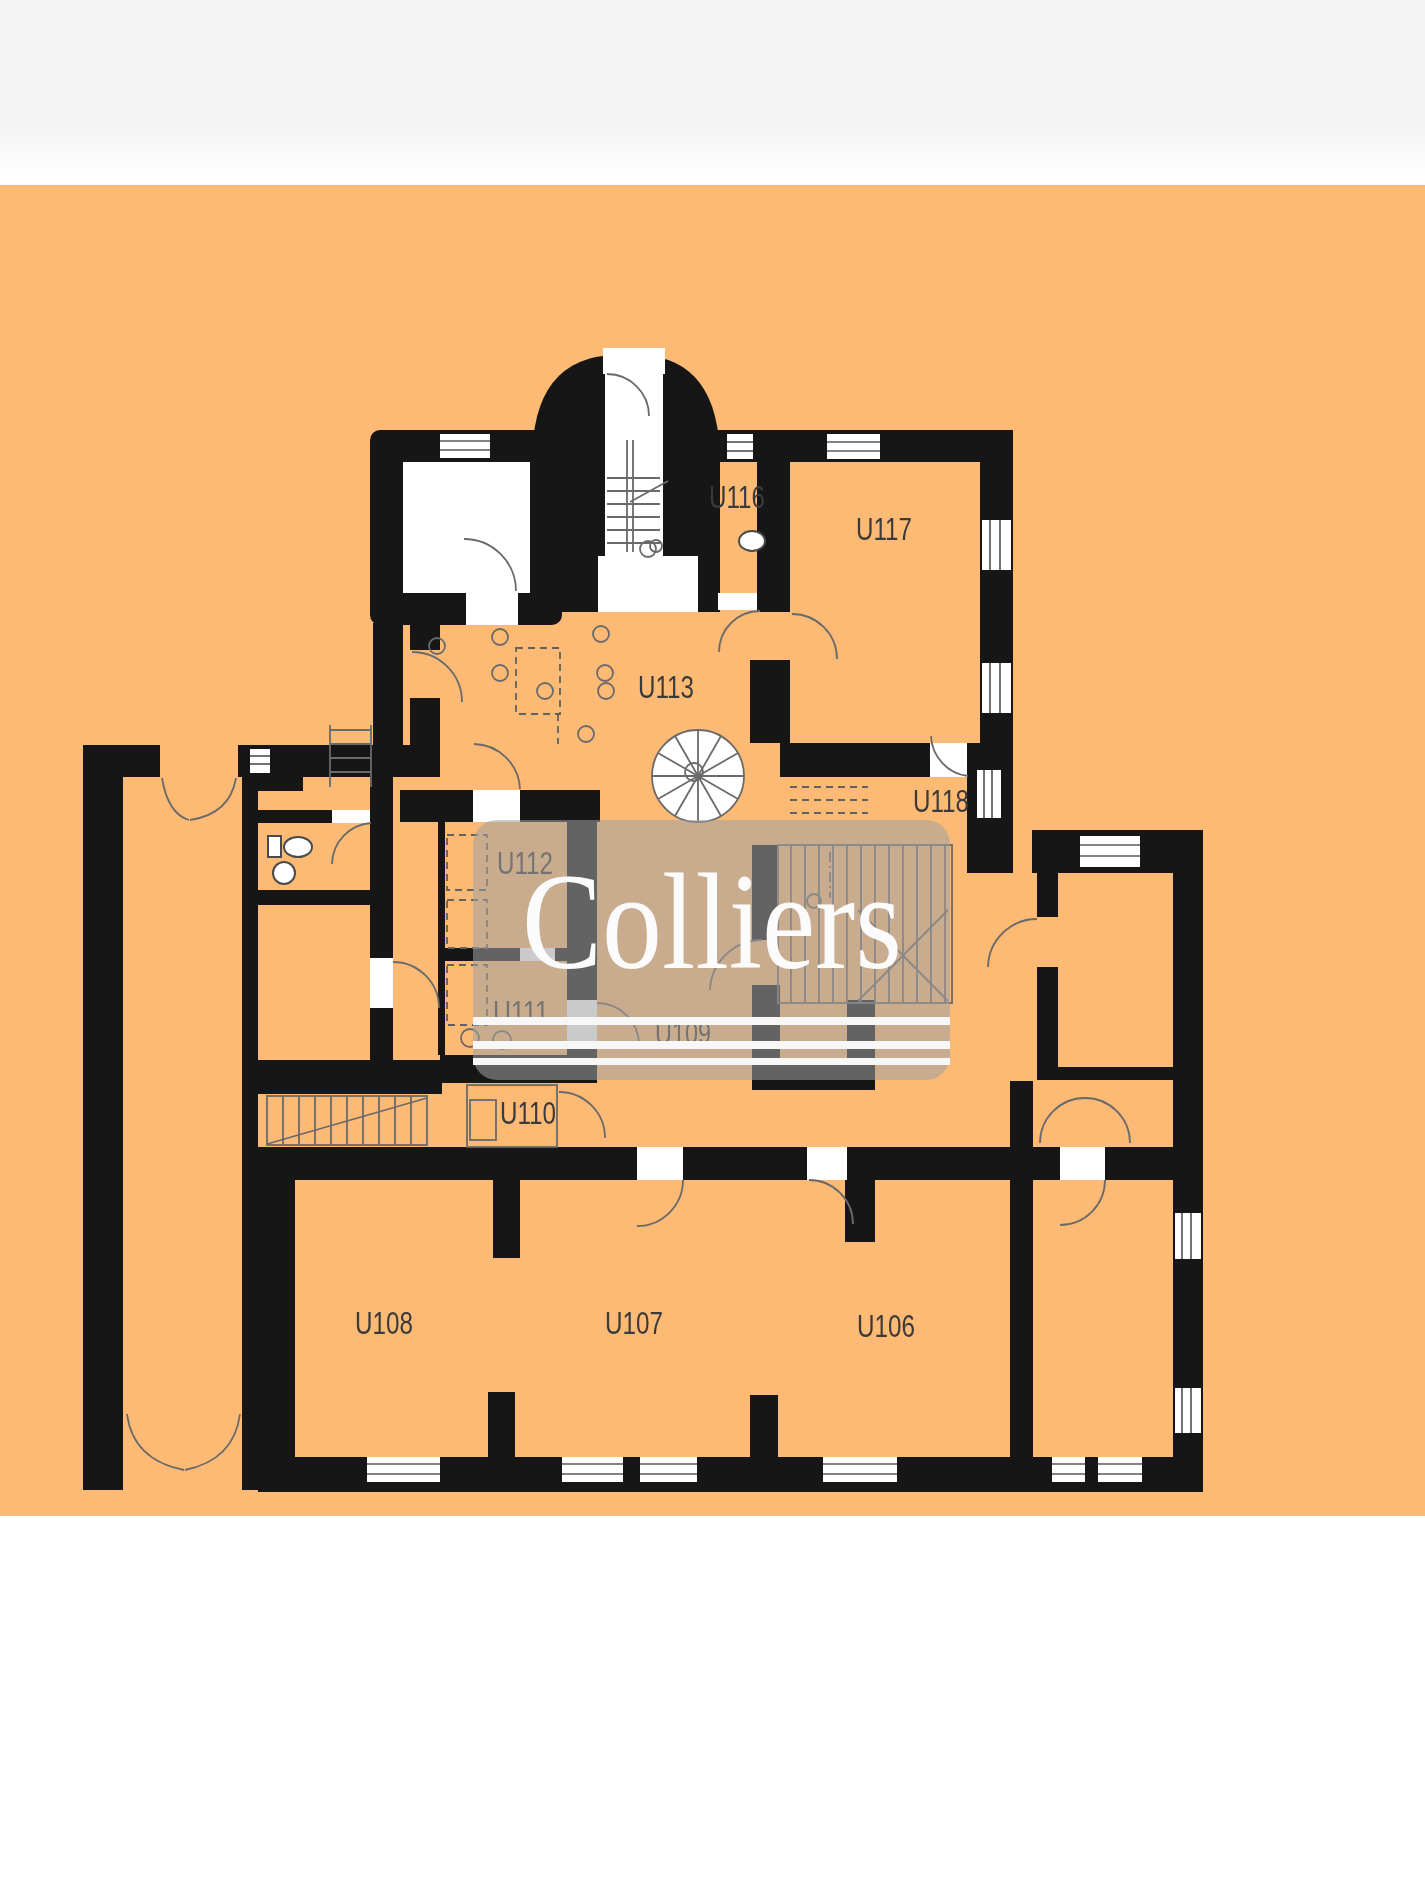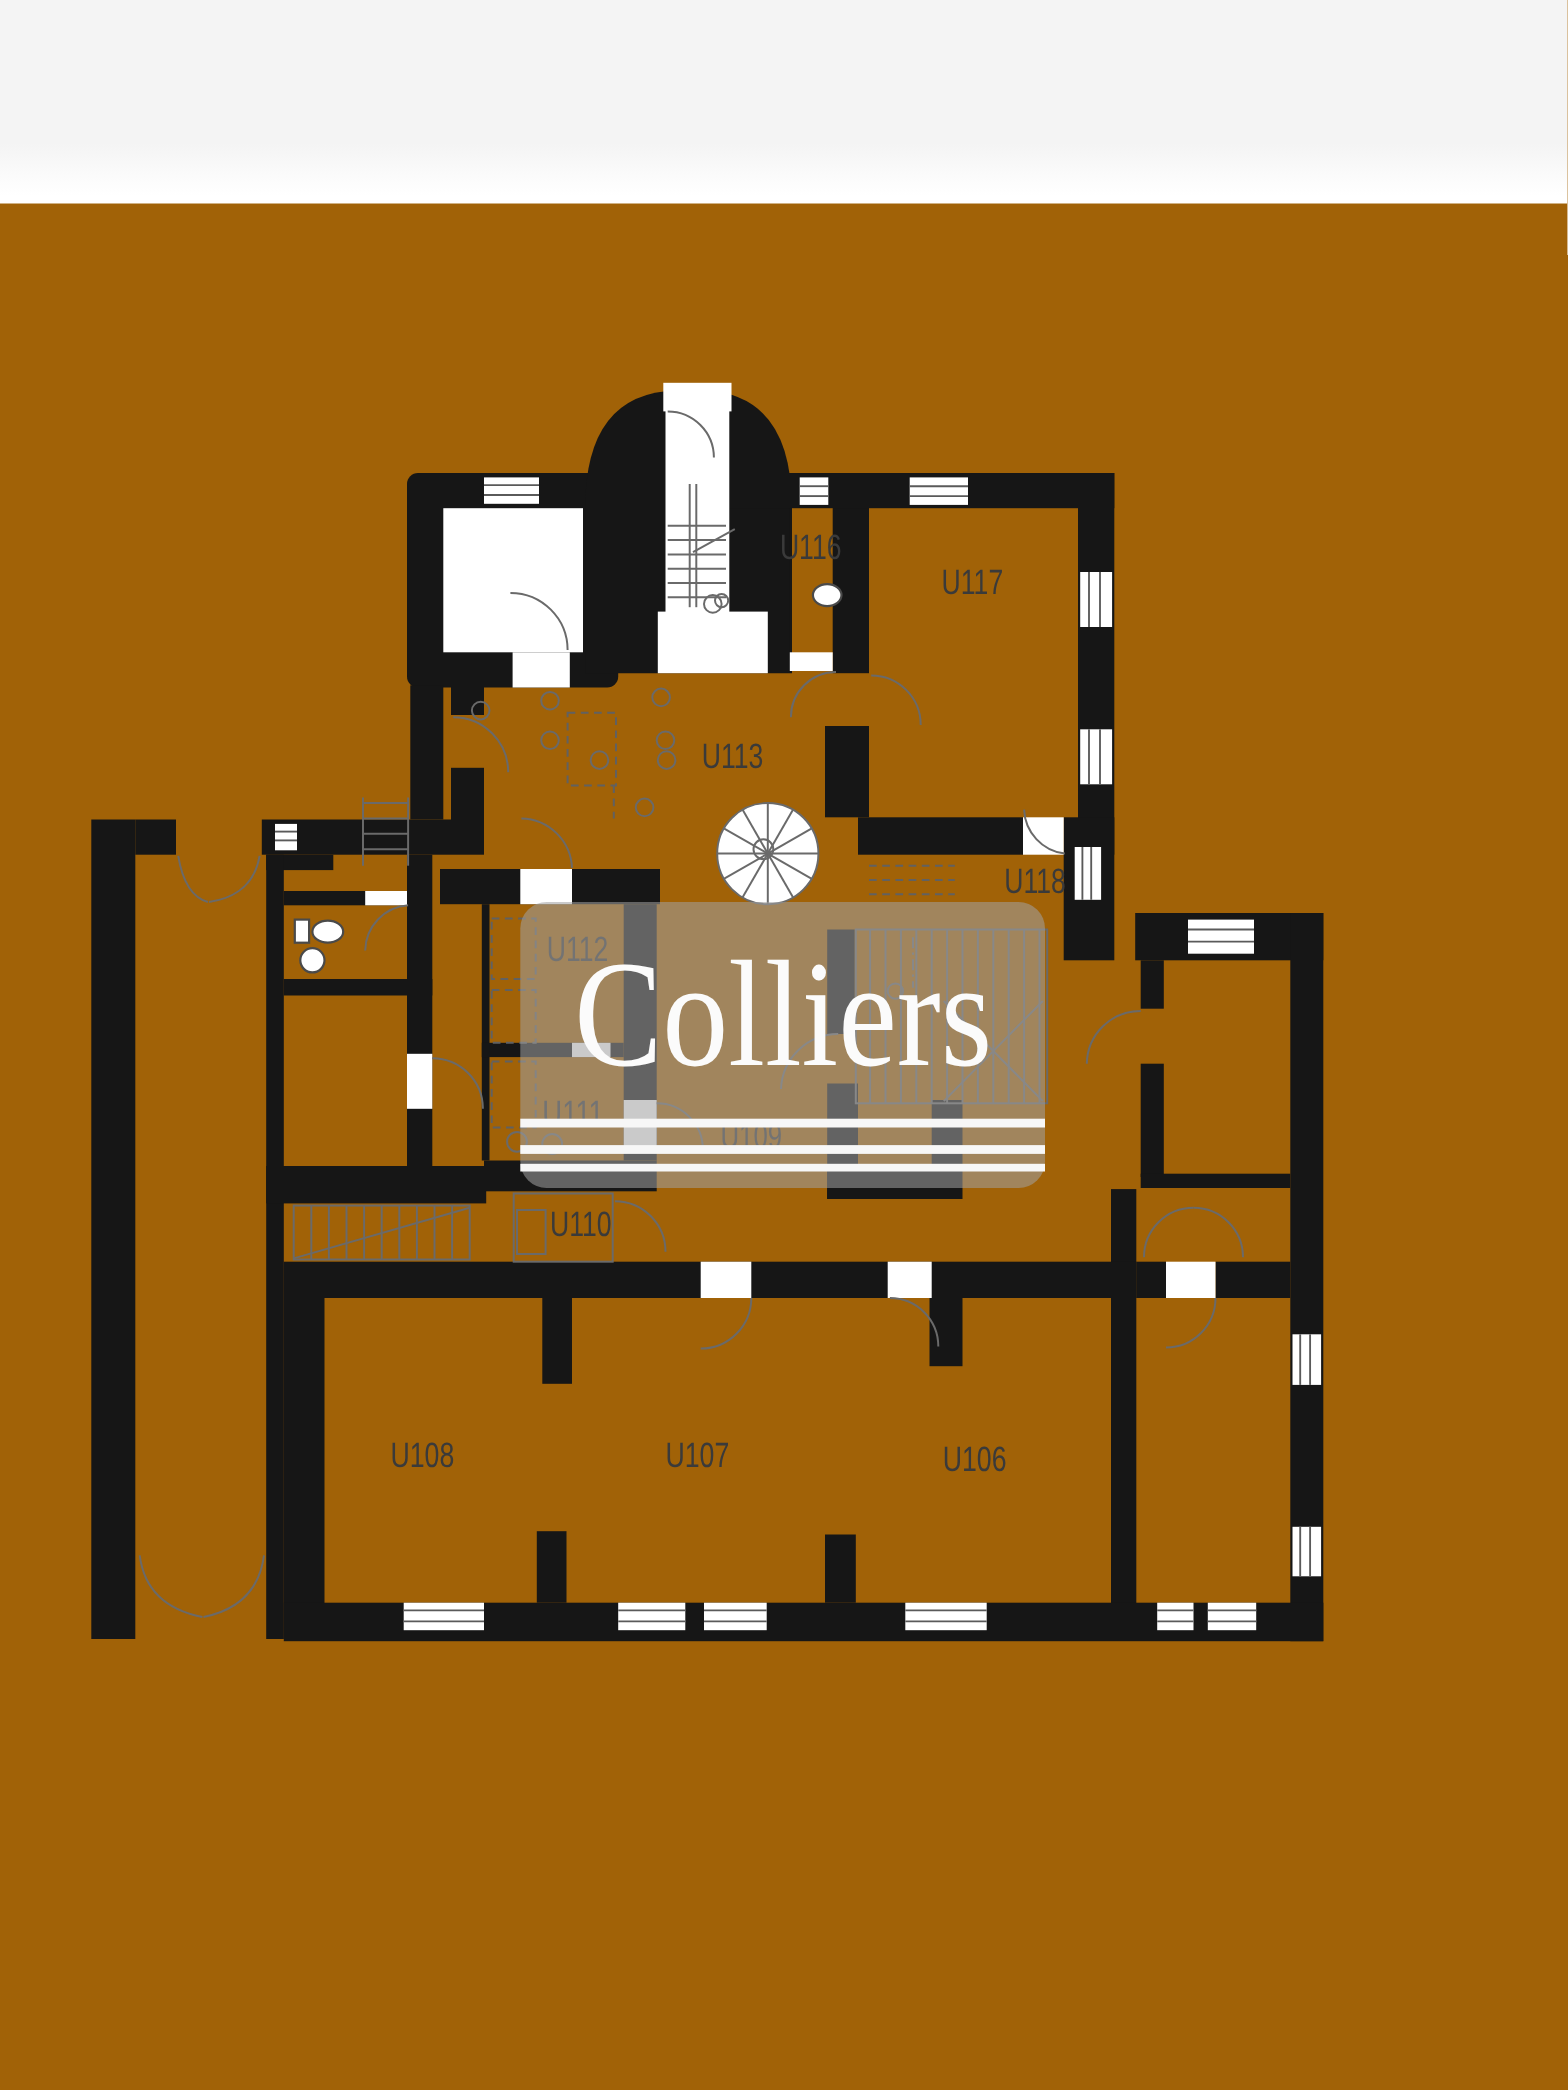--- a/index.html
+++ b/index.html
@@ -1,16 +1,16 @@
 <!DOCTYPE html>
 <html><head>
 <meta charset="utf-8">
 <style>
   html,body{margin:0;padding:0;background:#fff;}
-  .page{position:relative;width:1425px;height:1900px;background:#a16207;overflow:hidden;
+  .page{position:relative;width:1425px;height:1516px;background:#fdba74;overflow:hidden;
         font-family:"Liberation Sans",sans-serif;}
   .top-band{position:absolute;left:0;top:0;width:1425px;height:185px;
         background:linear-gradient(#f4f4f4 0 130px,#ffffff 178px);}
   svg{position:absolute;left:0;top:0;}
   .wall{fill:#161616;}
   .white{fill:#ffffff;}
   .lt{stroke:#6a6a6a;stroke-width:1.8;fill:none;}
   .wline{stroke:#5a5a5a;stroke-width:1.7;}
   .dash{stroke:#616161;stroke-width:1.8;fill:none;stroke-dasharray:7 5;}
   .fixt{stroke:#4a4a4a;stroke-width:2;fill:#ffffff;}

